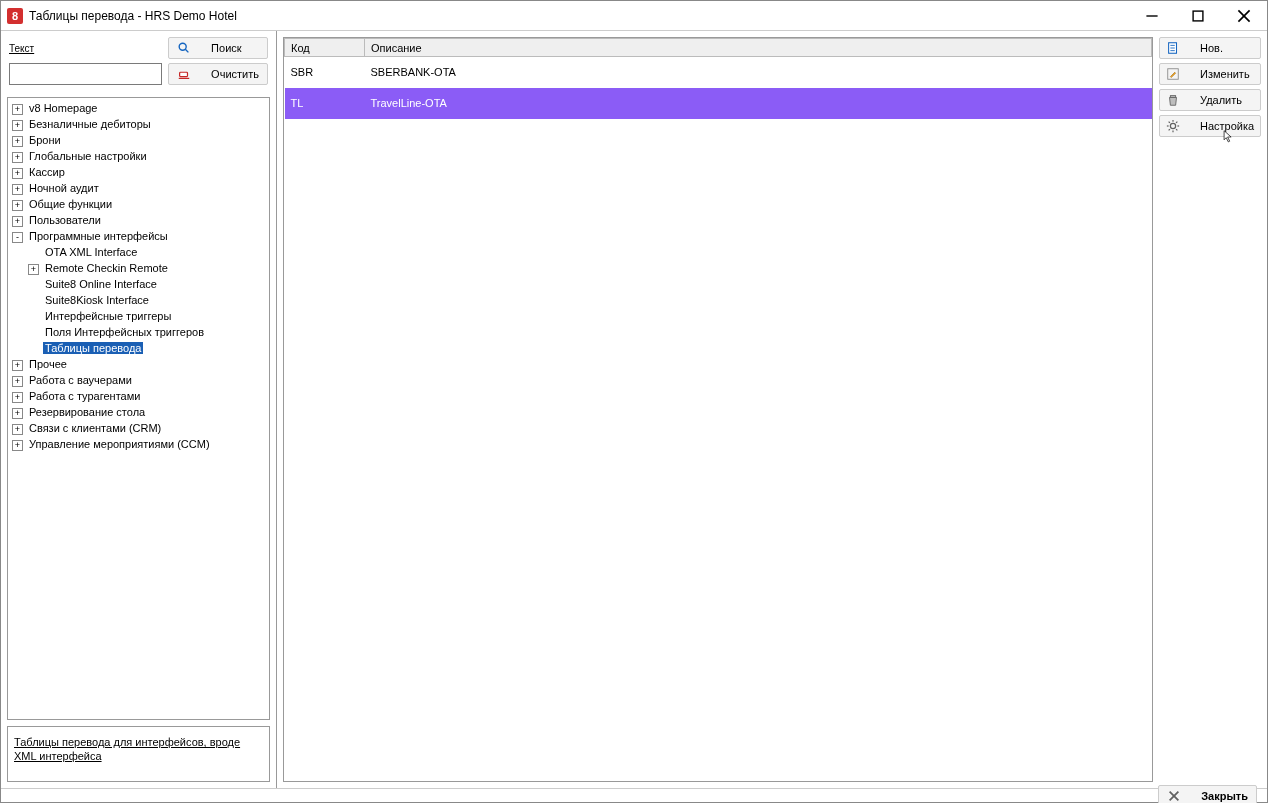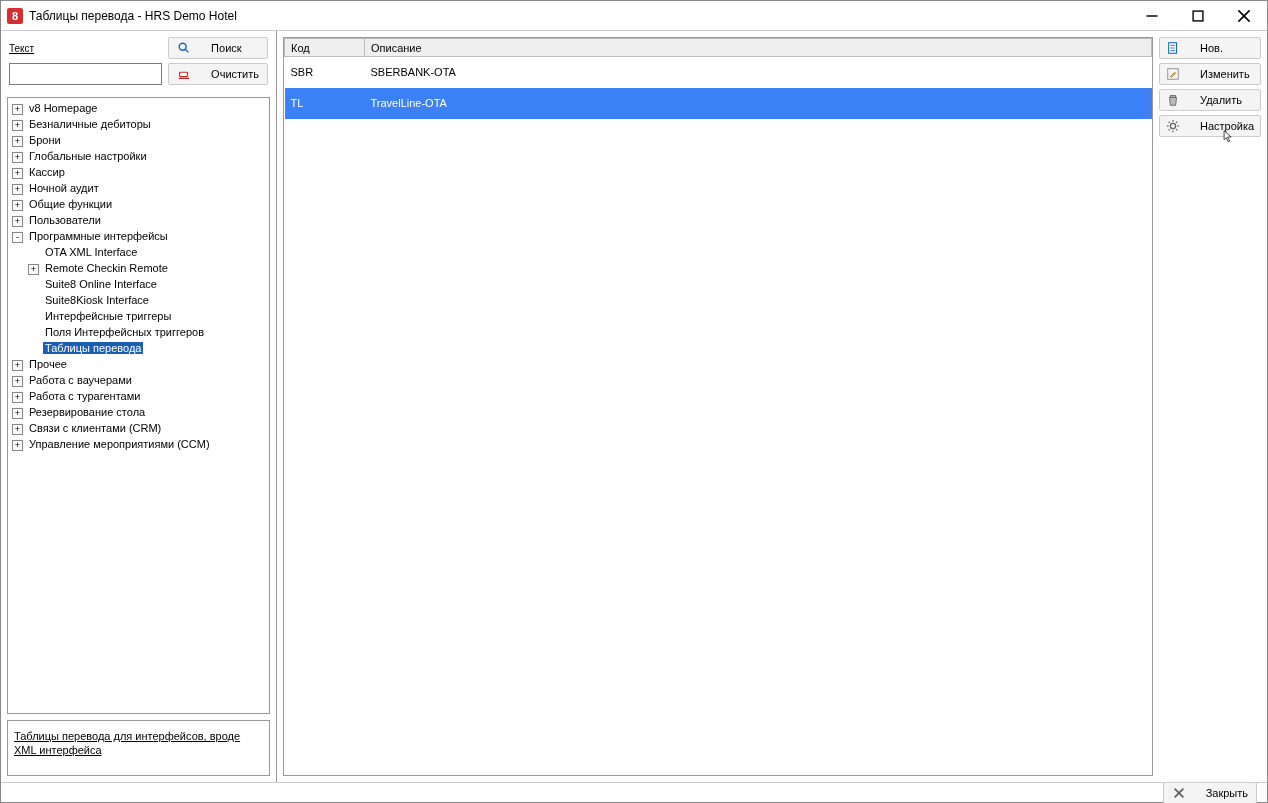--- a/index.html
+++ b/index.html
@@ -29,27 +29,27 @@
   .tree-selected { background: #1a5fb4; color: #fff; }
   .tree-row { cursor: pointer; margin-top: 21px; }
   
   .desc-box { border: 1px solid #999; min-height: 56px; margin: 0 6px 6px 6px; padding: 8px 6px; font-size: 11px; line-height: 14px; text-decoration: underline; }
   
   .center-col { flex: 1; display: flex; flex-direction: column; }
   .table-wrap { flex: 1; border: 1px solid #999; margin: 6px 4px 6px 6px; overflow: hidden; background: #fff; }
   table.data { width: 100%; border-collapse: collapse; font-size: 11px; }
   table.data th { text-align: left; background: #efefef; border: 1px solid #bbb; padding: 2px 6px; font-weight: normal; height: 18px; }
   table.data td { padding: 1px 6px; height: 31px; }
-  table.data tr.selected td { background: #3b82f6; color: #fff; }
+  table.data tr.selected td { background: #8b5cf6; color: #fff; }
   table.data th.code-col { width: 80px; }
   
   .right-col { width: 110px; padding: 6px 6px 6px 2px; display: flex; flex-direction: column; gap: 4px; }
   .right-col .icon-btn { width: 100%; justify-content: flex-start; padding-left: 6px; }
 
-  .footer { height: 20px; border-top: 1px solid #ccc; display: flex; align-items: center; justify-content: flex-end; padding-right: 10px; }
+  .footer { height: 14px; border-top: 1px solid #ccc; display: flex; align-items: center; justify-content: flex-end; padding-right: 10px; font-weight: bold; }
 
   svg { width: 14px; height: 14px; flex-shrink: 0; }
   .cursor-arrow { position: absolute; left: 1222px; top: 130px; pointer-events:none; }
 </style>
 </head>
 <body>
 
 <div class="window">
 
   <div class="titlebar">

